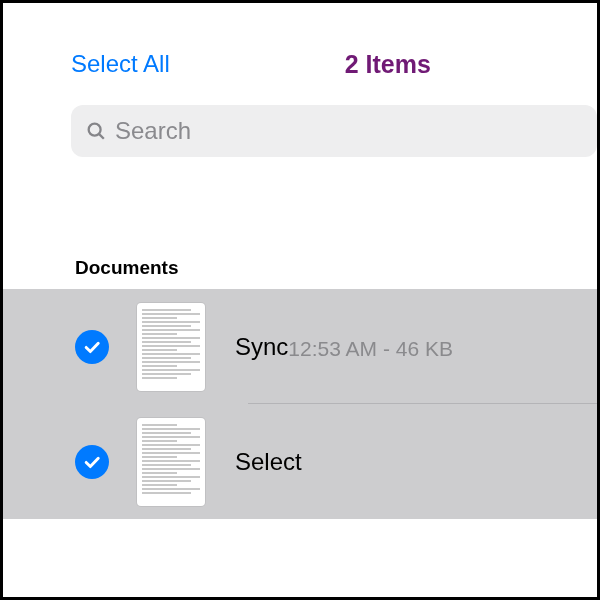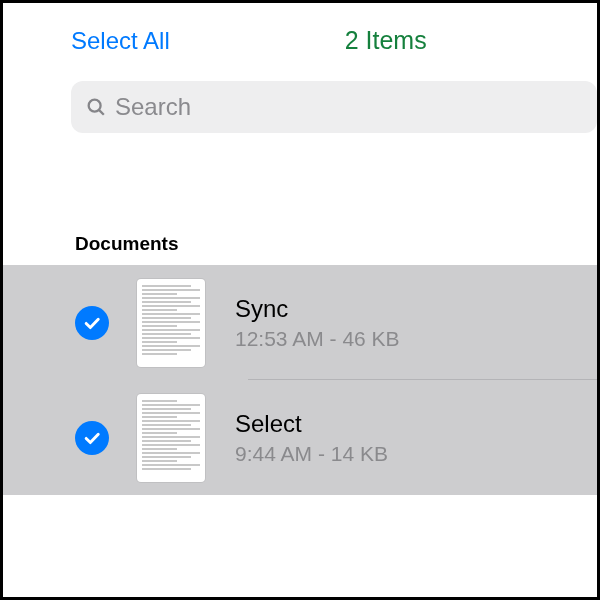--- a/index.html
+++ b/index.html
@@ -6,35 +6,36 @@
     body {
       width: 600px;
       height: 600px;
       font-family: -apple-system, BlinkMacSystemFont, "Helvetica Neue", Arial, sans-serif;
       background: #fff;
       border: 3px solid #000;
       overflow: hidden;
     }
     .toolbar {
       display: flex;
-      align-items: center;
-      padding: 23px 30px 12px 68px;
+      align-items: flex-start;
+      padding: 36px 30px 12px 68px;
+      margin-top: 11px;
     }
     .select-all {
       color: #007aff;
       font-size: 24px;
       font-weight: 400;
       background: none;
       border: none;
       cursor: pointer;
     }
     .page-title {
       font-size: 25px;
-      font-weight: 400;
-      color: #15803d;
+      font-weight: 700;
+      color: #701a75;
       margin-left: 175px;
     }
     .search-wrap {
       margin: 14px 0 0 68px;
       background: #eeeeef;
       border-radius: 12px;
       height: 52px;
       display: flex;
       align-items: center;
       padding: 14px 14px;
@@ -105,21 +106,20 @@
     }
     .thumb-line {
       height: 2px;
       background: #c8c8c8;
     }
     .thumb-line.short { width: 60%; }
     .thumb-line.med { width: 85%; }
     .meta {
       margin-left: 30px;
       display: flex;
-      flex-direction: column;
     }
     .fname {
       font-size: 24px;
       color: #000;
       font-weight: 400;
     }
     .fsub {
       font-size: 21px;
       color: #8a8a8d;
       margin-top: 4px;
@@ -201,17 +201,16 @@
         <div class="thumb-line"></div>
       <div class="thumb-line short"></div>
         <div class="thumb-line"></div>
         <div class="thumb-line med"></div>
       <div class="thumb-line short"></div>
         <div class="thumb-line"></div>
         <div class="thumb-line med"></div>
     </div>
     <div class="meta">
       <div class="fname">Select</div>
-      <div class="fsub">9:44 AM - 14 KB</div>
     </div>
   </div>
 
 </div>
 
 </body></html>

